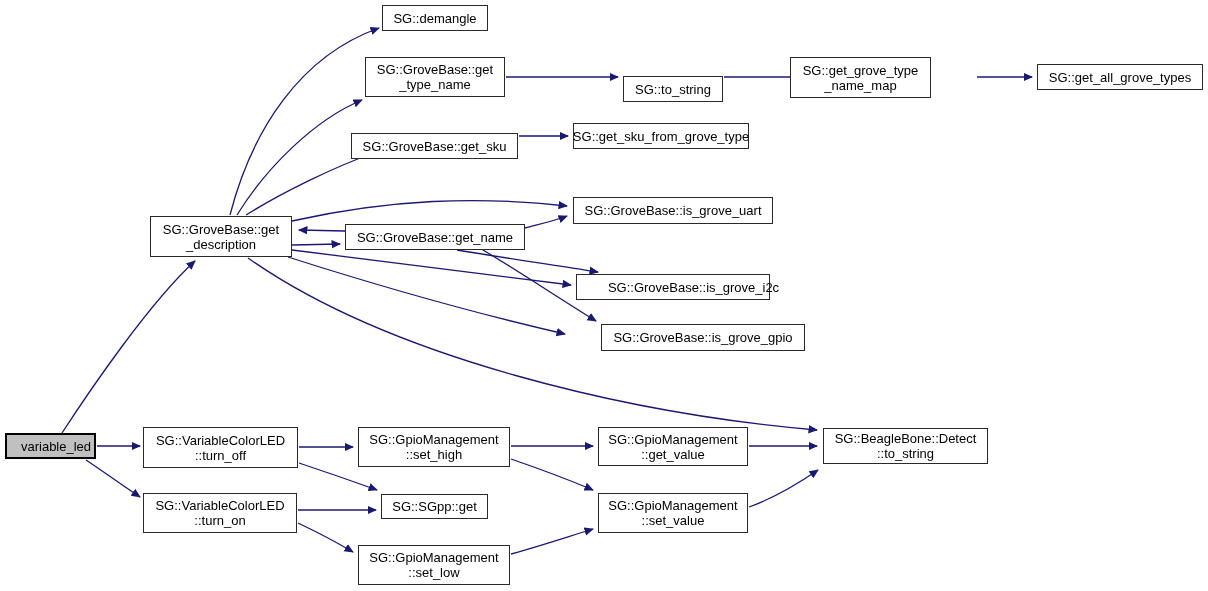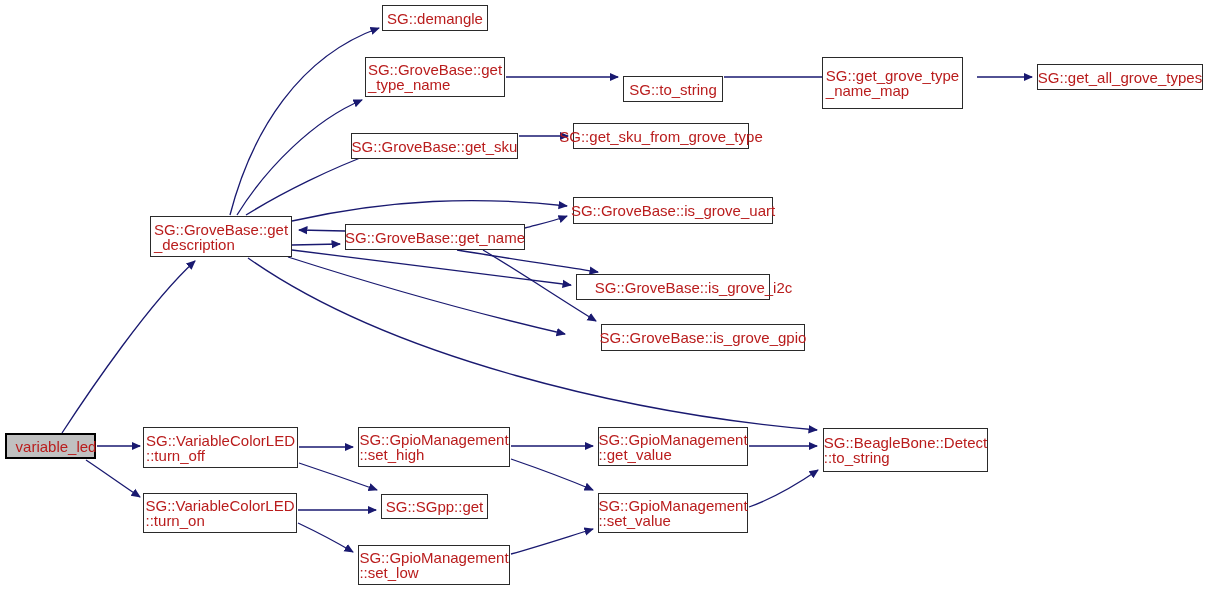--- a/index.html
+++ b/index.html
@@ -19,27 +19,27 @@
   path.edge {
     fill: none;
     stroke: #191970;
     stroke-width: 1.3px;
   }
   .node {
     position: absolute;
     box-sizing: border-box;
     background: #ffffff;
     border: 1px solid #2a2a2a;
-    color: #b91c1c;
-    font-size: 15px;
+    color: #000000;
+    font-size: 13px;
     line-height: 15px;
     display: flex;
     align-items: center;
     justify-content: center;
-    text-align: left;
+    text-align: center;
     white-space: pre-line;
     padding: 1px 3px;
     cursor: pointer;
   }
   .node.root {
     background: #c0c0c0;
     border: 2px solid #000000;
   }
 </style>
 </head>
@@ -84,21 +84,21 @@
       </g>
   </svg>
   <div id="node-layer">
       <div class="node root" style="left: 5px; top: 433px; width: 91px; height: 26px; padding-left: 14px;">variable_led</div>
       <div class="node" style="left: 150px; top: 216px; width: 142px; height: 41px;">SG::GroveBase::get
 _description</div>
       <div class="node" style="left: 382px; top: 5px; width: 106px; height: 26px;">SG::demangle</div>
       <div class="node" style="left: 365px; top: 57px; width: 140px; height: 40px;">SG::GroveBase::get
 _type_name</div>
       <div class="node" style="left: 623px; top: 76px; width: 100px; height: 26px;">SG::to_string</div>
-      <div class="node" style="left: 822px; top: 57px; width: 141px; height: 52px;">SG::get_grove_type
+      <div class="node" style="left: 790px; top: 57px; width: 141px; height: 41px;">SG::get_grove_type
 _name_map</div>
       <div class="node" style="left: 1037px; top: 64px; width: 166px; height: 26px;">SG::get_all_grove_types</div>
       <div class="node" style="left: 351px; top: 123px; width: 167px; height: 26px; margin-top: 10px;">SG::GroveBase::get_sku</div>
       <div class="node" style="left: 573px; top: 123px; width: 176px; height: 26px;">SG::get_sku_from_grove_type</div>
       <div class="node" style="left: 345px; top: 224px; width: 180px; height: 26px;">SG::GroveBase::get_name</div>
       <div class="node" style="left: 573px; top: 197px; width: 200px; height: 27px;">SG::GroveBase::is_grove_uart</div>
       <div class="node" style="left: 576px; top: 274px; width: 194px; height: 26px; padding-left: 44px;">SG::GroveBase::is_grove_i2c</div>
       <div class="node" style="left: 571px; top: 324px; width: 204px; height: 27px; margin-left: 30px;">SG::GroveBase::is_grove_gpio</div>
       <div class="node" style="left: 143px; top: 427px; width: 155px; height: 41px;">SG::VariableColorLED
 ::turn_off</div>
@@ -106,16 +106,16 @@
 ::turn_on</div>
       <div class="node" style="left: 358px; top: 427px; width: 152px; height: 40px;">SG::GpioManagement
 ::set_high</div>
       <div class="node" style="left: 598px; top: 427px; width: 150px; height: 39px;">SG::GpioManagement
 ::get_value</div>
       <div class="node" style="left: 381px; top: 494px; width: 107px; height: 25px;">SG::SGpp::get</div>
       <div class="node" style="left: 598px; top: 493px; width: 150px; height: 40px;">SG::GpioManagement
 ::set_value</div>
       <div class="node" style="left: 358px; top: 545px; width: 152px; height: 40px;">SG::GpioManagement
 ::set_low</div>
-      <div class="node" style="left: 823px; top: 428px; width: 165px; height: 44px;">SG::BeagleBone::Detect
+      <div class="node" style="left: 823px; top: 428px; width: 165px; height: 36px;">SG::BeagleBone::Detect
 ::to_string</div>
     </div>
 </div>
 
 </body></html>

